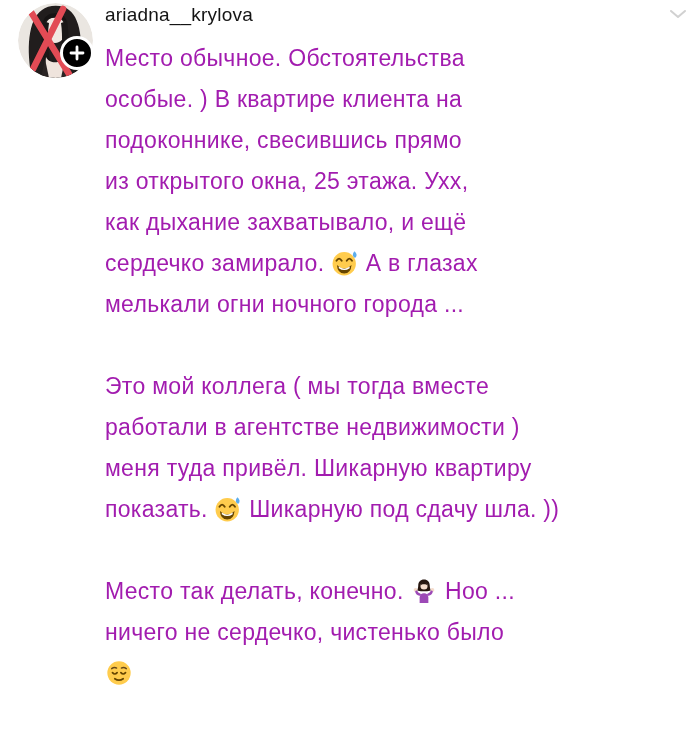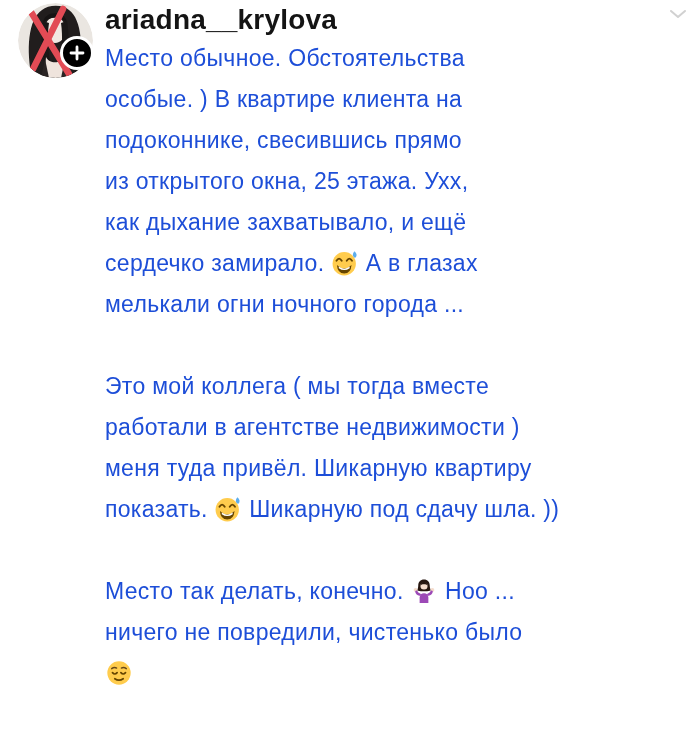--- a/index.html
+++ b/index.html
@@ -34,40 +34,40 @@
     border: 3px solid #fff;
     border-radius: 50%;
     display: flex;
     align-items: center;
     justify-content: center;
     cursor: pointer;
   }
   .username {
     position: absolute;
     left: 105px; top: 4px;
-    font-size: 28px;
-    font-weight: 700;
+    font-size: 19px;
+    font-weight: 400;
     letter-spacing: 0.2px;
     color: #141414;
     cursor: pointer;
   }
   .more-chevron {
     position: absolute;
     right: 12px; top: 6px;
     opacity: 0.45;
     cursor: pointer;
   }
   .comment-body {
     position: absolute;
     left: 105px; top: 38px;
     width: 540px;
     font-size: 23px;
     line-height: 41px;
     letter-spacing: 0.3px;
-    color: #1d4ed8;
+    color: #a21caf;
     white-space: pre-wrap;
   }
   .paragraph + .paragraph { margin-top: 41px; }
   .line { height: 41px; }
   .emoji {
     display: inline-block;
     width: 28px; height: 28px;
     vertical-align: -6px;
     line-height: 0;
   }
@@ -130,21 +130,21 @@
               <path d="M10 22.6 Q17 28 24 22.6 L24 24.6 Q17 29.4 10 24.6 Z" fill="#ffffff"></path>
             </svg></span><span> Шикарную под сдачу шла. ))</span></div></div><div class="paragraph"><div class="line"><span>Место так делать, конечно. </span><span class="emoji"><svg viewBox="0 0 36 36" xmlns="http://www.w3.org/2000/svg">
               <path d="M18 3.2 C13.4 3.2 10.6 6.6 10.6 10.8 C10.6 13.6 9.8 15.8 9 17.4 L14 18.4 L22 18.4 L27 17.4 C26.2 15.8 25.4 13.6 25.4 10.8 C25.4 6.6 22.6 3.2 18 3.2 Z" fill="#271610"></path>
               <circle cx="18" cy="11.6" r="4.6" fill="#F5DBCB"></circle>
               <path d="M13.5 11.2 C13.5 7.8 15.3 6.2 18 6.2 C20.7 6.2 22.5 7.8 22.5 11.2 C21.1 8.8 14.9 8.8 13.5 11.2 Z" fill="#271610"></path>
               <circle cx="7.2" cy="16.6" r="2.5" fill="#F5DBCB"></circle>
               <circle cx="28.8" cy="16.6" r="2.5" fill="#F5DBCB"></circle>
               <path d="M12.6 22.6 C10.2 22 8.6 20.6 8.2 18.8" stroke="#9C49B6" stroke-width="3" fill="none" stroke-linecap="round"></path>
               <path d="M23.4 22.6 C25.8 22 27.4 20.6 27.8 18.8" stroke="#9C49B6" stroke-width="3" fill="none" stroke-linecap="round"></path>
               <path d="M12.4 33.5 L12.4 26.5 C12.4 22.8 14.8 21 18 21 C21.2 21 23.6 22.8 23.6 26.5 L23.6 33.5 Z" fill="#9C49B6"></path>
-            </svg></span><span> Ноо ...</span></div><div class="line"><span>ничего не повредили, чистенько было</span></div><div class="line"><span class="emoji"><svg viewBox="0 0 36 36" xmlns="http://www.w3.org/2000/svg">
+            </svg></span><span> Ноо ...</span></div><div class="line"><span>ничего не сердечко, чистенько было</span></div><div class="line"><span class="emoji"><svg viewBox="0 0 36 36" xmlns="http://www.w3.org/2000/svg">
               <circle cx="18" cy="18" r="15" fill="#FFCC4D"></circle>
               <path d="M8.6 12.4 Q11.8 9.8 15 11.6" stroke="#65471B" stroke-width="1.8" fill="none" stroke-linecap="round"></path>
               <path d="M21 11.6 Q24.2 9.8 27.4 12.4" stroke="#65471B" stroke-width="1.8" fill="none" stroke-linecap="round"></path>
               <path d="M9.6 17.6 Q12.6 21 15.6 17.6" stroke="#664500" stroke-width="2.2" fill="none" stroke-linecap="round"></path>
               <path d="M20.4 17.6 Q23.4 21 26.4 17.6" stroke="#664500" stroke-width="2.2" fill="none" stroke-linecap="round"></path>
               <path d="M12.6 25.4 Q18 29.2 23.4 25.4" stroke="#664500" stroke-width="2.2" fill="none" stroke-linecap="round"></path>
             </svg></span></div></div></div>
 
 </div>
 

